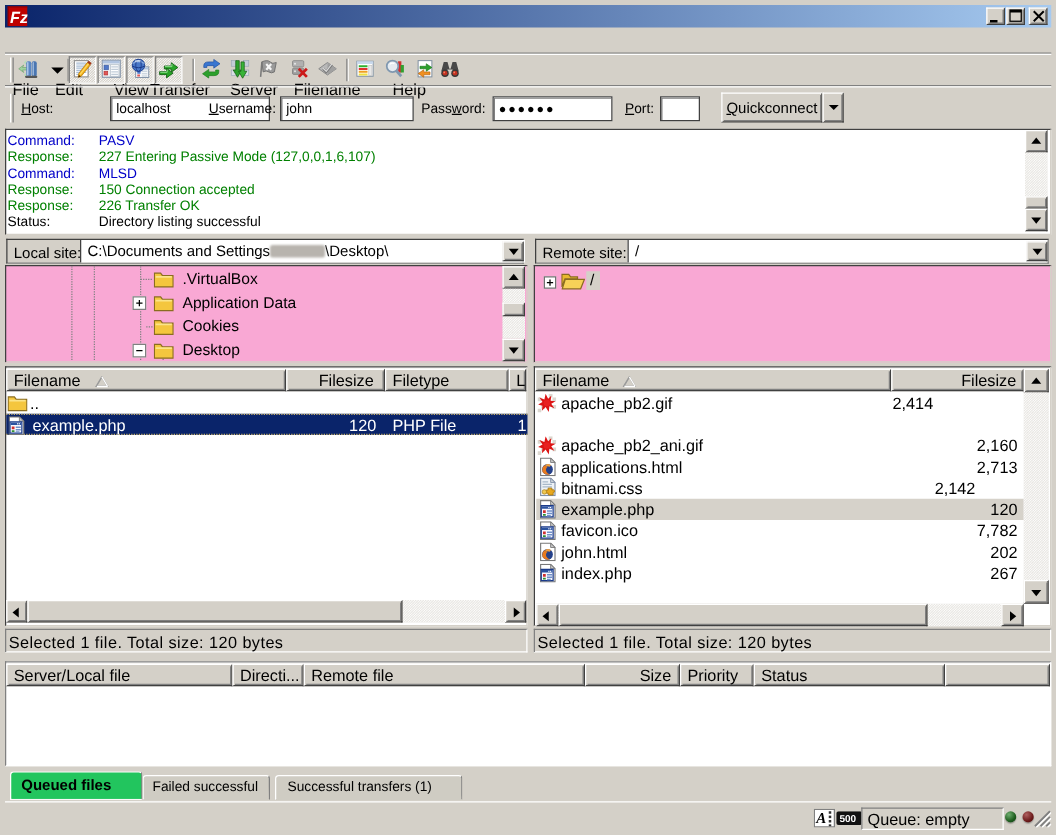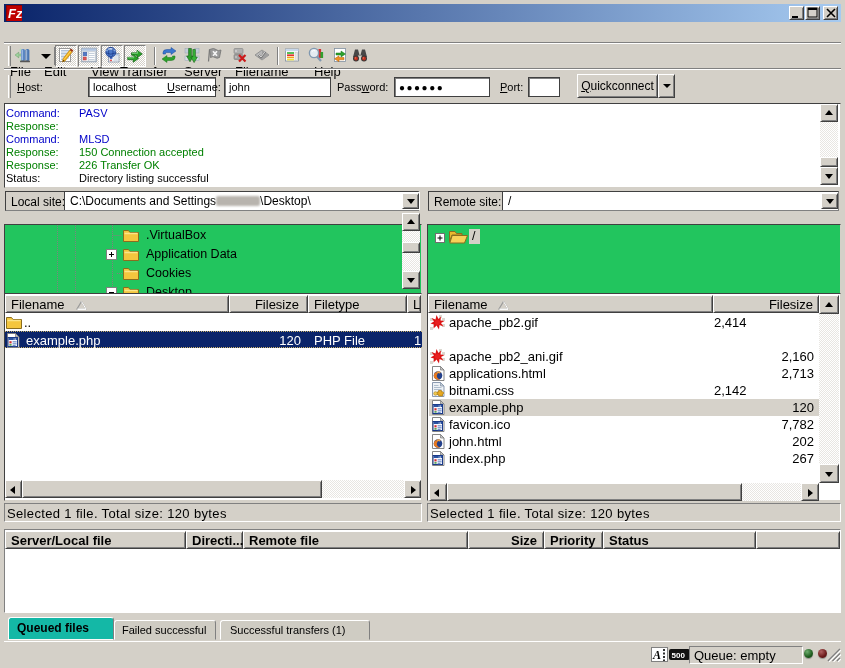--- a/index.html
+++ b/index.html
@@ -37,21 +37,21 @@
 .logline { position:absolute; left:1px; font-size:11px; white-space:pre; }
 .logval { position:absolute; left:74px; font-size:11px; white-space:pre; }
 
 .sb-btn { position:absolute; width:17px; height:17px; background:#d4d0c8; border:1px solid; border-color:#fff #404040 #404040 #fff; box-shadow:inset 1px 1px 0 #d4d0c8, inset -1px -1px 0 #808080; }
 .sb-track { position:absolute; background-color:#e8e6e2;
   background-image:linear-gradient(45deg,#fff 25%,transparent 25%,transparent 75%,#fff 75%),linear-gradient(45deg,#fff 25%,transparent 25%,transparent 75%,#fff 75%);
   background-size:2px 2px; background-position:0 0,1px 1px; }
 .sb-thumb { position:absolute; background:#d4d0c8; border:1px solid; border-color:#fff #404040 #404040 #fff; box-shadow:inset 1px 1px 0 #d4d0c8, inset -1px -1px 0 #808080; }
 .arrow { position:absolute; width:0; height:0; }
 .combobtn { position:absolute; background:#d4d0c8; border:1px solid; border-color:#fff #404040 #404040 #fff; box-shadow:inset 1px 1px 0 #d4d0c8, inset -1px -1px 0 #808080; }
-.treepane { position:absolute; background:#22c55e; border:1px solid; border-color:#404040 #d4d0c8 #d4d0c8 #404040;margin-top:12px; }
+.treepane { position:absolute; background:#f9a8d4; border:1px solid; border-color:#404040 #d4d0c8 #d4d0c8 #404040; }
 
 .listpane { position:absolute; background:#fff; border:1px solid; border-color:#404040 #d4d0c8 #d4d0c8 #404040; }
 .hdrcell { position:absolute; top:0; height:18px; background:#d4d0c8; border:1px solid; border-color:#fff #404040 #404040 #fff; box-shadow:inset 1px 1px 0 #d4d0c8, inset -1px -1px 0 #808080; font-size:13px; padding:1px 0 0 5px; }
 .row { position:absolute; height:17px; font-size:13px; white-space:pre; }
 .cell { position:absolute; top:1px; }
 .statusline { position:absolute; font-size:13px; letter-spacing:0.35px; }
 
 .tab { position:absolute; font-size:11px; background:#d4d0c8; border:1px solid; border-color:#fff #808080 transparent #fff; border-radius:3px 3px 0 0; text-align:left; }
 
 .led { position:absolute; width:9px; height:9px; border-radius:50%; }
@@ -300,20 +300,21 @@
     <div class="abs" style="left:573px;top:4px;width:81px;height:24px;background:#d4d0c8;border:1px solid;border-color:#fff #404040 #404040 #fff;box-shadow:inset 1px 1px 0 #d4d0c8, inset -1px -1px 0 #808080;text-align:center;padding-top:4px;font-size:12px"><u>Q</u>uickconnect</div>
     <div class="abs" style="left:654px;top:4px;width:17px;height:24px;background:#d4d0c8;border:1px solid;border-color:#fff #404040 #404040 #fff;box-shadow:inset 1px 1px 0 #d4d0c8, inset -1px -1px 0 #808080;">
       <div class="arrow" style="left:4px;top:9px;border-left:4px solid transparent;border-right:4px solid transparent;border-top:4px solid #000;"></div>
     </div>
   </div>
 
   <div id="logpane" class="abs">
     <div class="logline" style="top:3px;color:#0000c8">Command:</div>
       <div class="logval" style="top:3px;color:#0000c8">PASV</div>
     <div class="logline" style="top:16px;color:#008000">Response:</div>
+      <div class="logval" style="top:16px;color:#008000">227 Entering Passive Mode (127,0,0,1,6,107)</div>
     <div class="logline" style="top:29px;color:#0000c8">Command:</div>
       <div class="logval" style="top:29px;color:#0000c8">MLSD</div>
     <div class="logline" style="top:42px;color:#008000">Response:</div>
       <div class="logval" style="top:42px;color:#008000">150 Connection accepted</div>
     <div class="logline" style="top:55px;color:#008000">Response:</div>
       <div class="logval" style="top:55px;color:#008000">226 Transfer OK</div>
     <div class="logline" style="top:68px;color:#000">Status:</div>
       <div class="logval" style="top:68px;color:#000">Directory listing successful</div>
   </div>
   <div id="logsb" class="abs"></div>
@@ -460,21 +461,21 @@
           <use href="#i-apache"></use>
         </svg><span class="cell" style="left:20px">apache_pb2.gif</span><span class="cell" style="left:285px;width:100px;display:inline-block">2,414</span></div>
     <div class="row" style="left:1px;top:54px;width:390px"><svg class="abs" style="left:1px;top:1px" width="15" height="15" viewBox="0 0 15 15">
           <use href="#i-apache"></use>
         </svg><span class="cell" style="left:20px">apache_pb2_ani.gif</span><span class="cell" style="left:285px;width:100px;text-align:right;display:inline-block">2,160</span></div>
     <div class="row" style="left:1px;top:71px;width:390px"><svg class="abs" style="left:2px;top:1px" width="15" height="15" viewBox="0 0 15 15">
           <use href="#i-firefox"></use>
         </svg><span class="cell" style="left:20px">applications.html</span><span class="cell" style="left:285px;width:100px;text-align:right;display:inline-block">2,713</span></div>
     <div class="row" style="left:1px;top:88px;width:390px"><svg class="abs" style="left:2px;top:0px" width="15" height="15" viewBox="0 0 15 15">
           <use href="#i-css"></use>
-        </svg><span class="cell" style="left:20px">bitnami.css</span><span class="cell" style="left:285px;width:100px;text-align:left;display:inline-block">2,142</span></div>
+        </svg><span class="cell" style="left:20px">bitnami.css</span><span class="cell" style="left:285px;width:100px;text-align:center;display:inline-block">2,142</span></div>
     <div class="row" style="left:1px;top:105px;width:390px;background:#d6d2ca"><svg class="abs" style="left:2px;top:1px" width="15" height="15" viewBox="0 0 15 15">
           <use href="#i-php"></use>
         </svg><span class="cell" style="left:20px">example.php</span><span class="cell" style="left:285px;width:100px;text-align:right;display:inline-block">120</span></div>
     <div class="row" style="left:1px;top:122px;width:390px"><svg class="abs" style="left:2px;top:1px" width="15" height="15" viewBox="0 0 15 15">
           <use href="#i-php"></use>
         </svg><span class="cell" style="left:20px">favicon.ico</span><span class="cell" style="left:285px;width:100px;text-align:right;display:inline-block">7,782</span></div>
     <div class="row" style="left:1px;top:139px;width:390px"><svg class="abs" style="left:2px;top:1px" width="15" height="15" viewBox="0 0 15 15">
           <use href="#i-firefox"></use>
         </svg><span class="cell" style="left:20px">john.html</span><span class="cell" style="left:285px;width:100px;text-align:right;display:inline-block">202</span></div>
     <div class="row" style="left:1px;top:156px;width:390px"><svg class="abs" style="left:2px;top:1px" width="15" height="15" viewBox="0 0 15 15">
@@ -495,31 +496,31 @@
         </div>
       <div class="sb-track" style="left:18px;top:0;width:354px;height:18px"></div>
       <div class="sb-thumb" style="left:18px;top:0;width:295px;height:18px"></div>
       <div class="sb-btn" style="left:372px;top:0;width:18px;height:18px">
           <div class="arrow" style="left:6px;top:5px;border-top:4px solid transparent;border-bottom:4px solid transparent;border-left:5px solid #000;"></div>
         </div>
     </div>
   </div>
   <div class="statusline" style="left:427px;top:503px;width:414px;height:19px;border:1px solid;border-color:#808080 #fff #fff #808080;background:#d4d0c8;padding:2px 0 0 2px">Selected 1 file. Total size: 120 bytes</div>
 
-  <div class="abs" style="left:4px;top:529px;width:837px;height:84px;background:#fff;border:1px solid;border-color:#808080 #fff #fff #808080;font-weight:bold;">
+  <div class="abs" style="left:4px;top:529px;width:837px;height:84px;background:#fff;border:1px solid;border-color:#808080 #fff #fff #808080;">
     <div class="hdrcell" style="left:0;top:1px;width:181px">Server/Local file</div>
     <div class="hdrcell" style="left:181px;top:1px;width:57px">Directi...</div>
     <div class="hdrcell" style="left:238px;top:1px;width:225px">Remote file</div>
     <div class="hdrcell" style="left:463px;top:1px;width:76px;text-align:right;padding-right:6px">Size</div>
     <div class="hdrcell" style="left:539px;top:1px;width:59px">Priority</div>
     <div class="hdrcell" style="left:598px;top:1px;width:153px">Status</div>
     <div class="hdrcell" style="left:751px;top:1px;width:84px"></div>
   </div>
 
-  <div class="tab" style="left:8px;top:617px;width:106px;height:23px;background:#14b8a6;font-weight:bold;font-size:12px;padding:3px 0 0 8px;border-bottom:1px solid #fafaf8">Queued files</div>
+  <div class="tab" style="left:8px;top:617px;width:106px;height:23px;background:#22c55e;font-weight:bold;font-size:12px;padding:3px 0 0 8px;border-bottom:1px solid #fafaf8">Queued files</div>
   <div class="tab" style="left:114px;top:620px;width:102px;height:20px;background:#cfccc3;padding:3px 0 0 7px">Failed successful</div>
   <div class="tab" style="left:220px;top:620px;width:150px;height:20px;background:#cfccc3;padding:3px 14px 0 9px">Successful transfers&nbsp;(1)</div>
 
   <div id="statusbar" class="abs" style="left:4px;top:641px;width:837px;height:23px;background:#d4d0c8;border-top:1px solid #fff">
     <svg class="abs" style="left:647px;top:5px" width="17" height="15" viewBox="0 0 17 15">
       <rect x="0.5" y="0.5" width="16" height="14" fill="#fff" stroke="#808080"></rect>
       <text x="2" y="11.5" font-family="Liberation Serif" font-size="12" font-weight="bold" font-style="italic" fill="#000">A</text>
       <g fill="#303030">
           <rect x="12" y="2" width="2" height="2"></rect>
           <rect x="12" y="5.5" width="2" height="2"></rect>

